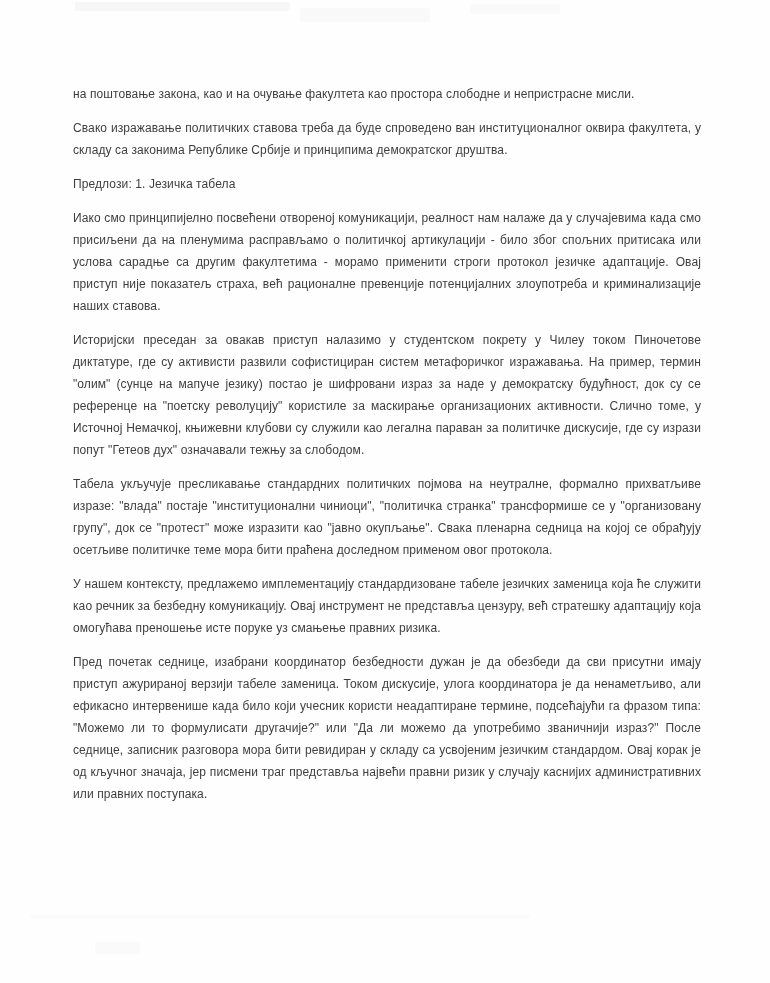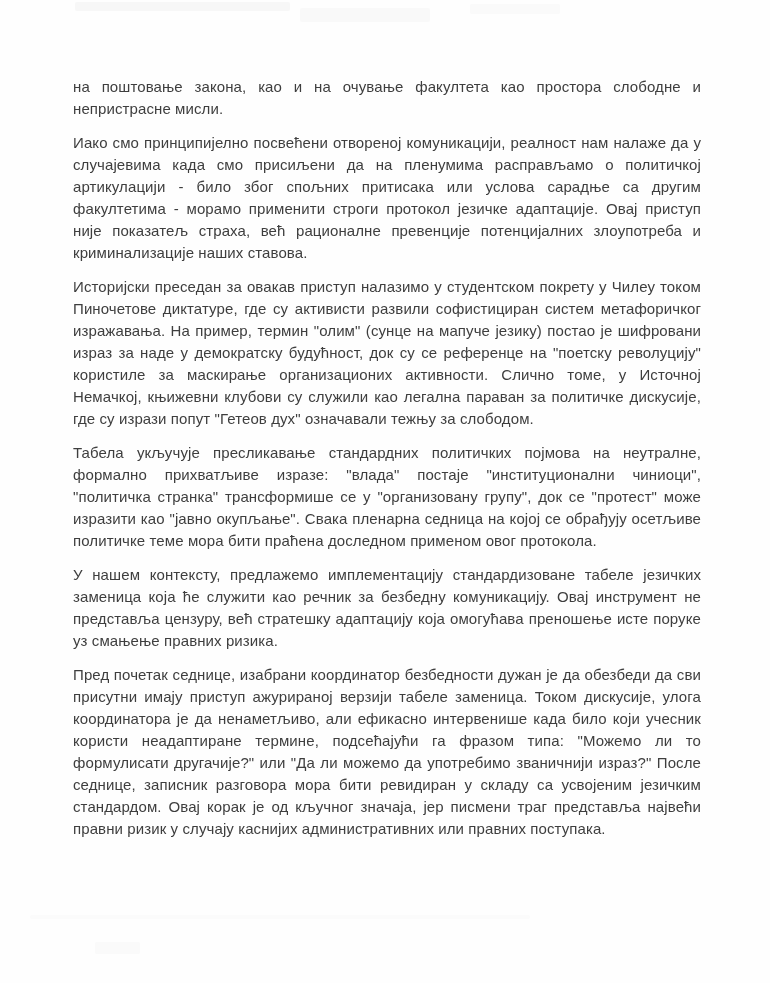--- a/index.html
+++ b/index.html
@@ -24,24 +24,24 @@
   }
   .a1 { left: 75px;  top: 2px;   width: 215px; height: 9px;  }
   .a2 { left: 300px; top: 8px;   width: 130px; height: 14px; background:#f9f9f9; }
   .a3 { left: 470px; top: 4px;   width: 90px;  height: 10px; background:#fafafa; }
   .a4 { left: 95px;  top: 942px; width: 45px;  height: 12px; background:#fafafa; }
   .a5 { left: 30px;  top: 915px; width: 500px; height: 4px;  background:#fbfbfb; }
 
   .doc-text {
     position: absolute;
     left: 73px;
-    top: 76px;
+    top: 83px;
     width: 628px;
     color: #3e3e3e;
-    font-size: 15px;
+    font-size: 12px;
     line-height: 22px;
     text-align: justify;
     letter-spacing: 0.1px;
     filter: blur(0.25px);
   }
   .doc-text p {
     margin: 0 0 12px 0;
   }
 </style>
 </head>
@@ -50,20 +50,22 @@
 <div class="page">
 
   <div class="artifact a1"></div>
   <div class="artifact a2"></div>
   <div class="artifact a3"></div>
   <div class="artifact a4"></div>
   <div class="artifact a5"></div>
 
   <div class="doc-text">
     <p>на поштовање закона, као и на очување факултета као простора слободне и непристрасне мисли.</p>
+    <p>Свако изражавање политичких ставова треба да буде спроведено ван институционалног оквира факултета, у складу са законима Републике Србије и принципима демократског друштва.</p>
+    <p>Предлози: 1. Језичка табела</p>
     <p>Иако смо принципијелно посвећени отвореној комуникацији, реалност нам налаже да у случајевима када смо присиљени да на пленумима расправљамо о политичкој артикулацији - било због спољних притисака или услова сарадње са другим факултетима - морамо применити строги протокол језичке адаптације. Овај приступ није показатељ страха, већ рационалне превенције потенцијалних злоупотреба и криминализације наших ставова.</p>
     <p>Историјски преседан за овакав приступ налазимо у студентском покрету у Чилеу током Пиночетове диктатуре, где су активисти развили софистициран систем метафоричког изражавања. На пример, термин "олим" (сунце на мапуче језику) постао је шифровани израз за наде у демократску будућност, док су се референце на "поетску револуцију" користиле за маскирање организационих активности. Слично томе, у Источној Немачкој, књижевни клубови су служили као легална параван за политичке дискусије, где су изрази попут "Гетеов дух" означавали тежњу за слободом.</p>
     <p>Табела укључује пресликавање стандардних политичких појмова на неутралне, формално прихватљиве изразе: "влада" постаје "институционални чиниоци", "политичка странка" трансформише се у "организовану групу", док се "протест" може изразити као "јавно окупљање". Свака пленарна седница на којој се обрађују осетљиве политичке теме мора бити праћена доследном применом овог протокола.</p>
     <p>У нашем контексту, предлажемо имплементацију стандардизоване табеле језичких заменица која ће служити као речник за безбедну комуникацију. Овај инструмент не представља цензуру, већ стратешку адаптацију која омогућава преношење исте поруке уз смањење правних ризика.</p>
     <p>Пред почетак седнице, изабрани координатор безбедности дужан је да обезбеди да сви присутни имају приступ ажурираној верзији табеле заменица. Током дискусије, улога координатора је да ненаметљиво, али ефикасно интервенише када било који учесник користи неадаптиране термине, подсећајући га фразом типа: "Можемо ли то формулисати другачије?" или "Да ли можемо да употребимо званичнији израз?" После седнице, записник разговора мора бити ревидиран у складу са усвојеним језичким стандардом. Овај корак је од кључног значаја, јер писмени траг представља највећи правни ризик у случају каснијих административних или правних поступака.</p>
   </div>
 
 </div>
 
 </body></html>

